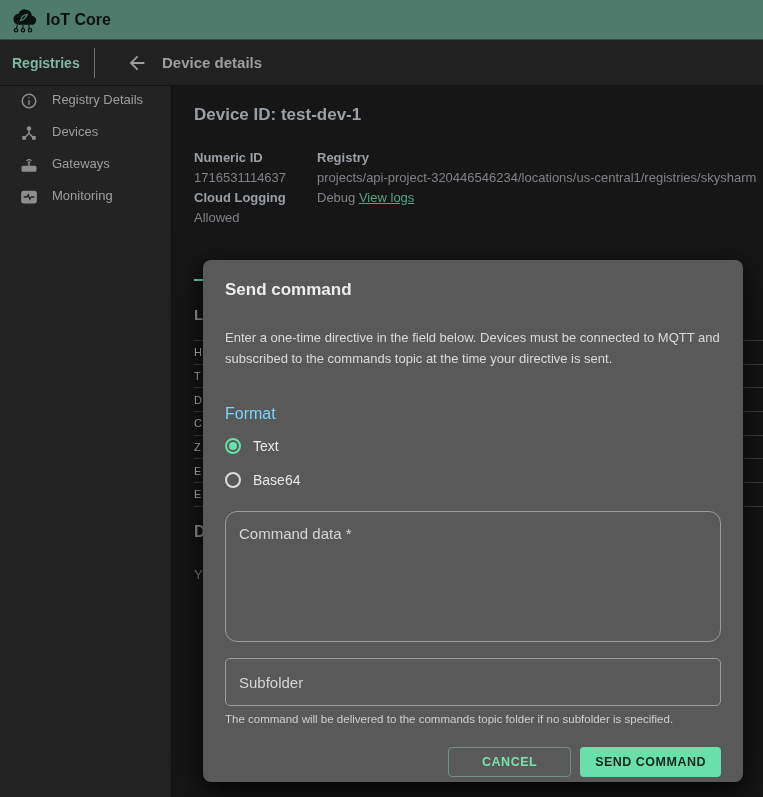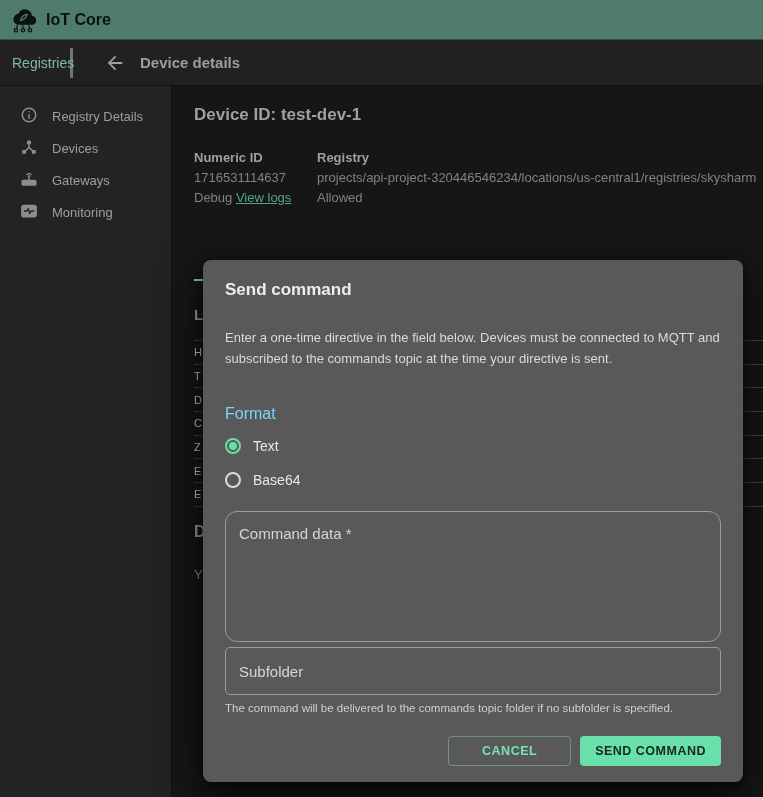--- a/index.html
+++ b/index.html
@@ -14,31 +14,31 @@
   .project-pill { margin-left:18px; width:210px; height:28px; background:#121c18;
                   border:1px solid #070c0a; border-radius:4px; display:flex; align-items:center;
                   justify-content:space-between; padding:0 12px; cursor:pointer; }
   .project-pill span.lbl { font-size:13px; color:#c6cdc9; }
   .caret { width:0; height:0; border-left:4px solid transparent; border-right:4px solid transparent;
            border-top:5px solid #9fb0a8; }
 
   
   .subbar { position:absolute; top:40px; left:0; right:0; height:46px; background:#212121;
             display:flex; align-items:center; border-bottom:1px solid #121212; }
-  .subbar-left { width:73px; height:30px; display:flex; align-items:center; padding-left:12px;
-                 border-right:3px solid #737373; }
+  .subbar-left { width:95px; height:30px; display:flex; align-items:center; padding-left:12px;
+                 border-right:1px solid #737373;font-weight:bold; }
   .registries-link { font-size:14px; color:#81b8a1; cursor:pointer; }
   .back-btn { margin-left:30px; width:24px; height:24px; display:flex; align-items:center;
               justify-content:center; cursor:pointer; color:#9e9e9e; }
   .page-title { margin-left:13px; font-size:15px; font-weight:bold; color:#9e9e9e; }
 
   
   .sidebar { position:absolute; top:86px; left:0; bottom:0; width:172px; background:#232323;
              border-right:1px solid #0f0f0f; padding-top:6px; }
-  .nav-item { height:32px; display:flex; align-items:flex-end; padding-left:20px; gap:14px;
+  .nav-item { height:32px; display:flex; align-items:flex-start; padding-left:20px; gap:14px;
               color:#9e9e9e; font-size:13px; cursor:pointer; }
   .nav-item svg { width:18px; height:18px; flex:none; color:#8d8d8d; }
 
   
   .content { position:absolute; top:86px; left:173px; right:0; bottom:0; background:#161616; }
   .device-heading { position:absolute; left:21px; top:19px; font-size:17px; font-weight:bold; color:#9aa0a6; }
   .info-grid { position:absolute; left:21px; top:62px; right:0; display:grid;
                grid-template-columns:123px 1fr; }
   .info-label { font-size:13px; font-weight:bold; color:#9aa0a6; line-height:20px; }
   .info-value { font-size:13px; color:#7f8287; line-height:20px; white-space:nowrap; overflow:hidden; }
@@ -65,21 +65,21 @@
   .radio-outer { width:16px; height:16px; border-radius:50%; border:2px solid #dcdcdc;
                  display:flex; align-items:center; justify-content:center; flex:none; }
   .radio-row.selected .radio-outer { border-color:#69dfa9; }
   .radio-dot { width:8px; height:8px; border-radius:50%; background:transparent; }
   .radio-row.selected .radio-dot { background:#69dfa9; }
   .radio-label { font-size:14px; color:#e8e8e8; }
   .command-textarea { margin-top:21px; display:block; width:100%; height:131px; background:transparent;
                  border:1px solid #9b9b9b; border-radius:12px; resize:none; padding:13px 13px;
                  font-family:"Liberation Sans", sans-serif; font-size:15px; color:#f0f0f0; outline:none; }
   .command-textarea::placeholder { color:#d6d6d6; opacity:1; }
-  .subfolder-input { margin-top:5px; display:block; width:100%; height:48px; background:transparent;
+  .subfolder-input { margin-top:16px; display:block; width:100%; height:48px; background:transparent;
                  border:1px solid #9b9b9b; border-radius:5px; padding:0 13px;
                  font-family:"Liberation Sans", sans-serif; font-size:15px; color:#f0f0f0; outline:none; }
   .subfolder-input::placeholder { color:#d6d6d6; opacity:1; }
   .helper-text { margin-top:7px; font-size:11.5px; color:#cfcfcf; }
   .actions { margin-top:22px; display:flex; justify-content:flex-end; gap:9px; }
   .btn { height:30px; border-radius:4px; font-family:"Liberation Sans", sans-serif;
          font-size:12.5px; font-weight:bold; letter-spacing:.5px; cursor:pointer; }
   .btn-cancel { padding:0 33px; background:transparent; border:1px solid rgba(140,214,182,.45); color:#79e2b0; }
   .btn-send { padding:0 15px; background:#69dfa9; border:none; color:#16281f; }
 </style>
@@ -153,20 +153,21 @@
   </div>
 
   <div class="content">
     <div class="device-heading">Device ID: test-dev-1</div>
 
     <div class="info-grid">
       <div class="info-label">Numeric ID</div>
       <div class="info-label">Registry</div>
       <div class="info-value">1716531114637</div>
       <div class="info-value">projects/api-project-320446546234/locations/us-central1/registries/skysharm</div>
+      <div class="info-label">Cloud Logging</div>
       <div class="info-value">
         <span>Debug</span>
         <span class="link-green">View logs</span>
       </div>
       <div class="info-value">Allowed</div>
     </div>
 
     <div class="tab-indicator"></div>
     <div class="frag-heading-1">L</div>
     <div class="activity-table">

